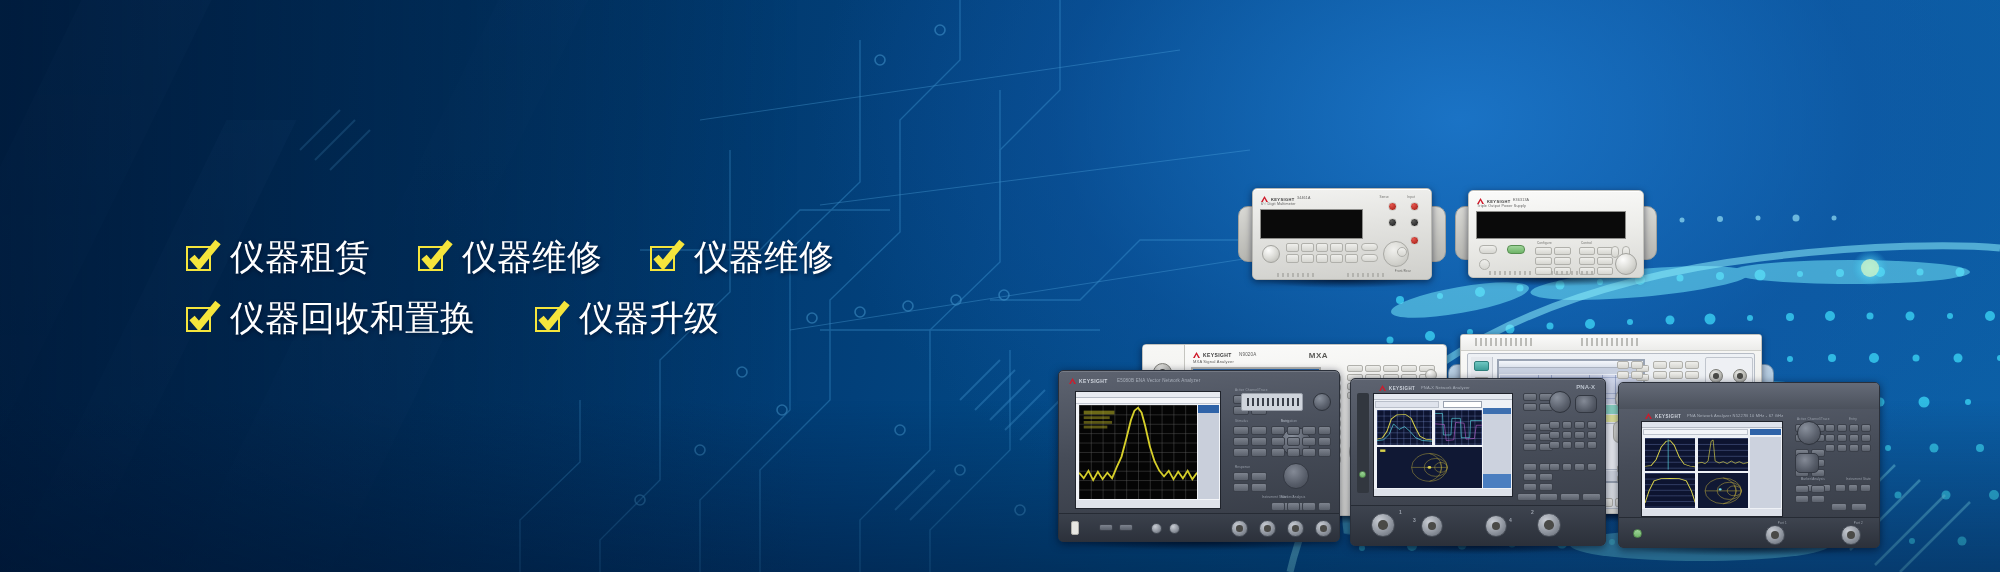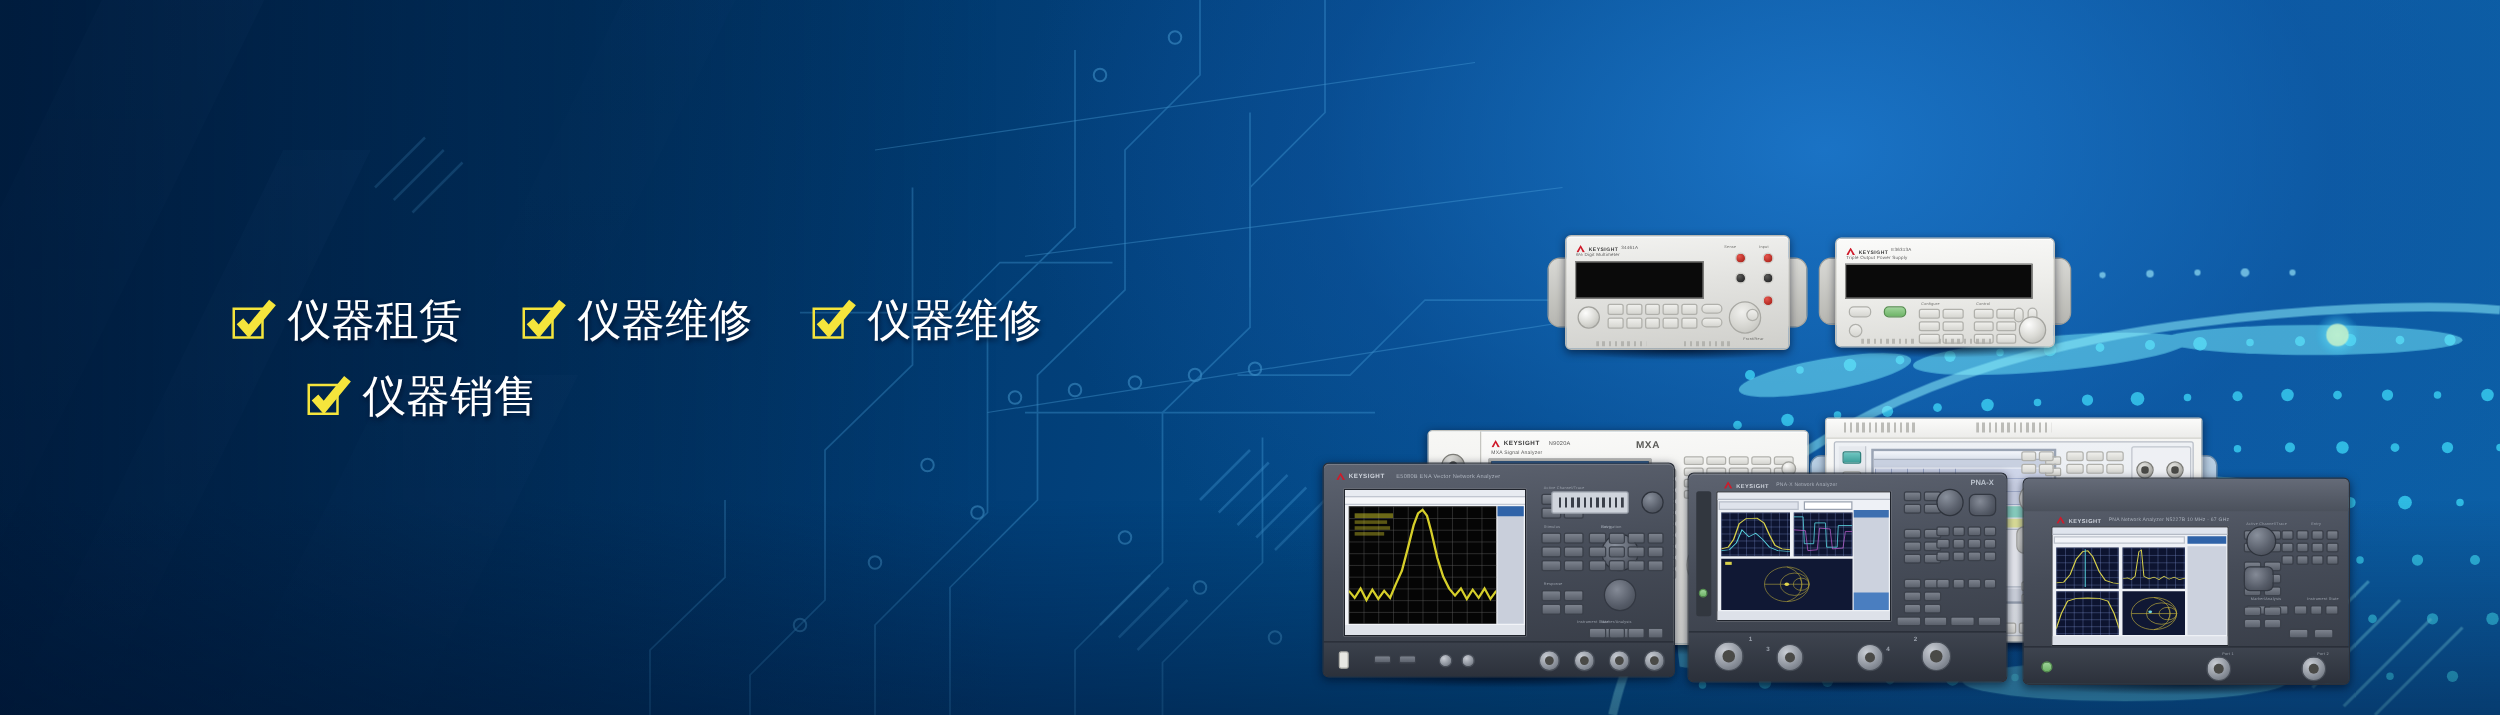--- a/index.html
+++ b/index.html
@@ -1180,28 +1180,37 @@
             <span class="box"></span>
             <svg viewBox="0 0 38 38">
                 <path d="M7 20 L14 28 L33 5" fill="none" stroke="#f5e53c" stroke-width="7" stroke-linecap="butt" stroke-linejoin="miter"></path>
               </svg>
           </span>
           <span class="feature-label">仪器维修</span>
         </div>
       </div>
 
       <div class="feature-row">
+        <div class="feature-item">
+          <span class="check-icon">
+            <span class="box"></span>
+            <svg viewBox="0 0 38 38">
+                <path d="M7 20 L14 28 L33 5" fill="none" stroke="#f5e53c" stroke-width="7" stroke-linecap="butt" stroke-linejoin="miter"></path>
+              </svg>
+          </span>
+          <span class="feature-label">仪器回收和置换</span>
+        </div>
 
         <div class="feature-item" style="margin-left:60px;">
           <span class="check-icon">
             <span class="box"></span>
             <svg viewBox="0 0 38 38">
                 <path d="M7 20 L14 28 L33 5" fill="none" stroke="#f5e53c" stroke-width="7" stroke-linecap="butt" stroke-linejoin="miter"></path>
               </svg>
           </span>
-          <span class="feature-label">仪器销售</span>
+          <span class="feature-label">仪器升级</span>
         </div>
       </div>
 
     </div>
   </div>
 
 </div>
 
 </body></html>

